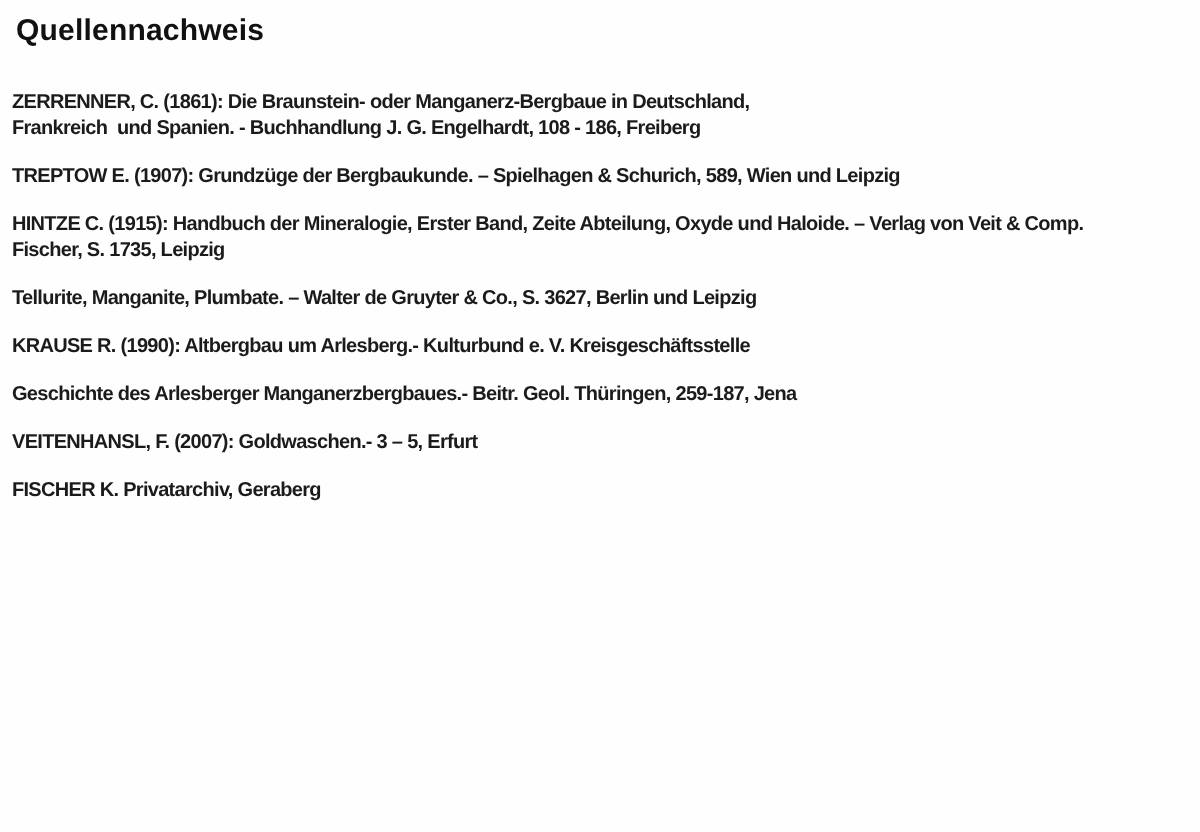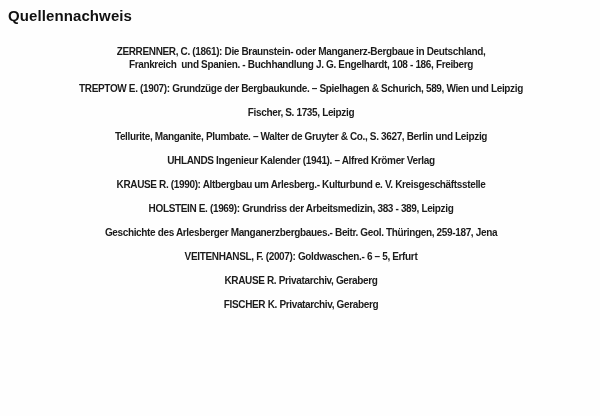--- a/index.html
+++ b/index.html
@@ -24,21 +24,20 @@
     font-weight: bold;
     letter-spacing: 0.1px;
     margin: 0 2px 21px 2px;
     color: #111;
   }
   .ref-list {
     margin: 0;
   }
   .ref-entry {
     margin: 0 0 11px 0;
-    text-align: center;
   }
   .ref-line {
     font-size: 10px;
     font-weight: bold;
     line-height: 13px;
     letter-spacing: -0.35px;
     white-space: pre;
     color: #1b1b1b;
   }
 </style>
@@ -54,53 +53,45 @@
     <div class="ref-entry">
       <div class="ref-line">ZERRENNER, C. (1861): Die Braunstein- oder Manganerz-Bergbaue in Deutschland,</div>
       <div class="ref-line">Frankreich  und Spanien. - Buchhandlung J. G. Engelhardt, 108 - 186, Freiberg</div>
     </div>
 
     <div class="ref-entry">
       <div class="ref-line">TREPTOW E. (1907): Grundzüge der Bergbaukunde. – Spielhagen &amp; Schurich, 589, Wien und Leipzig</div>
     </div>
 
     <div class="ref-entry">
+      <div class="ref-line">HINTZE C. (1915): Handbuch der Mineralogie, Erster Band, Zeite Abteilung, Oxyde und Haloide. – Verlag von Veit &amp; Comp.</div>
       <div class="ref-line">Fischer, S. 1735, Leipzig</div>
     </div>
 
     <div class="ref-entry">
       <div class="ref-line">Tellurite, Manganite, Plumbate. – Walter de Gruyter &amp; Co., S. 3627, Berlin und Leipzig</div>
     </div>
 
-    <div class="ref-entry">
-      <div class="ref-line">UHLANDS Ingenieur Kalender (1941). – Alfred Krömer Verlag</div>
-    </div>
 
     <div class="ref-entry">
       <div class="ref-line">KRAUSE R. (1990): Altbergbau um Arlesberg.- Kulturbund e. V. Kreisgeschäftsstelle</div>
     </div>
 
-    <div class="ref-entry">
-      <div class="ref-line">HOLSTEIN E. (1969): Grundriss der Arbeitsmedizin, 383 - 389, Leipzig</div>
-    </div>
 
     <div class="ref-entry">
       <div class="ref-line">Geschichte des Arlesberger Manganerzbergbaues.- Beitr. Geol. Thüringen, 259-187, Jena</div>
     </div>
 
     <div class="ref-entry">
     </div>
 
     <div class="ref-entry">
-      <div class="ref-line">VEITENHANSL, F. (2007): Goldwaschen.- 6 – 5, Erfurt</div>
+      <div class="ref-line">VEITENHANSL, F. (2007): Goldwaschen.- 3 – 5, Erfurt</div>
     </div>
 
 
-    <div class="ref-entry">
-      <div class="ref-line">KRAUSE R. Privatarchiv, Geraberg</div>
-    </div>
 
     <div class="ref-entry">
       <div class="ref-line">FISCHER K. Privatarchiv, Geraberg</div>
     </div>
 
   </div>
 </div>
 
 </body></html>

